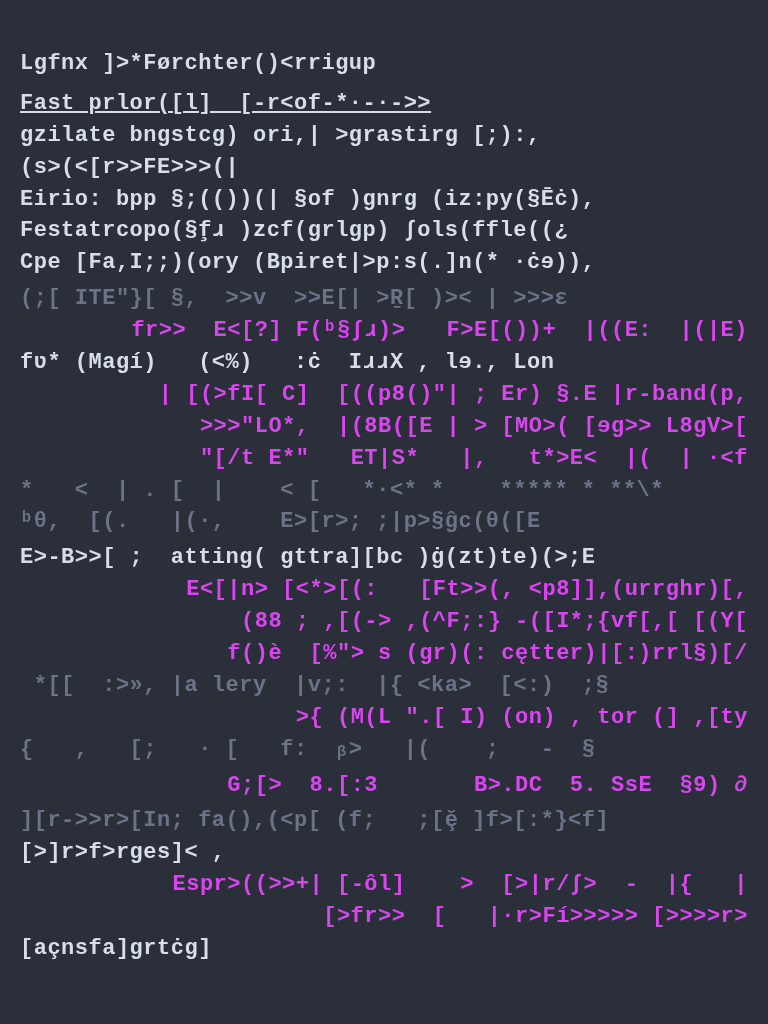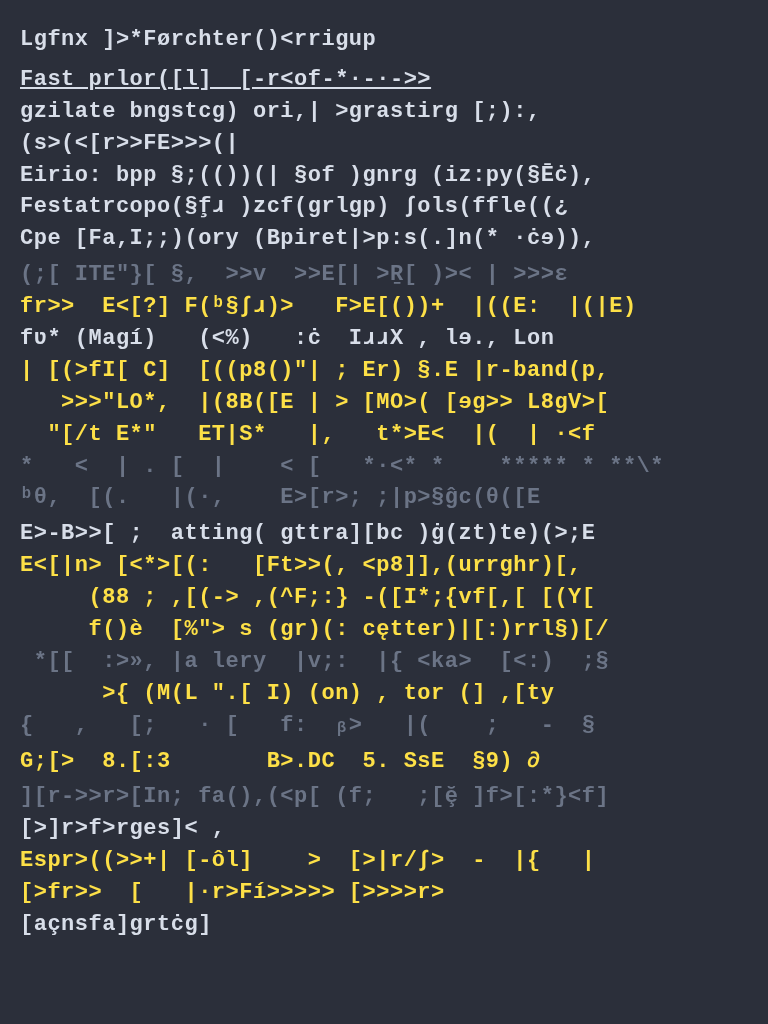--- a/index.html
+++ b/index.html
@@ -15,32 +15,34 @@
       font-size: 22px;
       letter-spacing: 0.5px;
       color: #c0c5ce;
       padding: 24px 20px;
       overflow: hidden;
       line-height: 1.45;
     }
     .terminal {
       white-space: pre;
       font-weight: 600;
+      margin-top: 24px;
     }
     .line {
       display: block;
     }
     .bright {
       color: #d8dee9;
     }
     .dim {
       color: #6b7486;
     }
     .mid {
-      color: #fde047;
+      color: #d946ef;
+      text-align: right;
     }
     .s1 { margin-top: 4px; }
     .s2 { margin-top: 8px; text-decoration: underline; }
   </style>
 </head>
 <body>
 
 <div class="terminal" id="terminal"><div class="line bright">Lgfnx ]&gt;*Førchter()&lt;rrigup</div><div class="line bright s2">Fast prlor([l]  [-r&lt;of-*·-·-&gt;&gt;</div><div class="line bright">gzilate bngstcg) ori,| &gt;grastirg [;):,</div><div class="line bright">(s&gt;(&lt;[r&gt;&gt;FE&gt;&gt;&gt;(|</div><div class="line bright">Eirio: bpp §;(())(| §of )gnrg (iz:py(§Ēċ),</div><div class="line bright">Festatrcopo(§f̧ɹ )zcf(grlgp) ∫ols(ffle((¿</div><div class="line bright">Cpe [Fa,I;;)(ory (Bpiret|&gt;p:s(.]n(* ·ċɘ)),</div><div class="line dim s1">(;[ ITE"}[ §,  &gt;&gt;v  &gt;&gt;E[| &gt;Ṟ[ )&gt;&lt; | &gt;&gt;&gt;ε</div><div class="line mid">fr&gt;&gt;  E&lt;[?] F(ᵇ§∫ɹ)&gt;   F&gt;E[())+  |((E:  |(|E)</div><div class="line bright">fʋ* (Magí)   (&lt;%)   :ċ  IɹɹX , lɘ., Lon</div><div class="line mid">| [(&gt;fI[ C]  [((p8()"| ; Er) §.E |r-band(p,</div><div class="line mid">   &gt;&gt;&gt;"LO*,  |(8B([E | &gt; [MO&gt;( [ɘg&gt;&gt; L8gV&gt;[</div><div class="line mid">  "[/t E*"   ET|S*   |,   t*&gt;E&lt;  |(  | ·&lt;f</div><div class="line dim">*   &lt;  | . [  |    &lt; [   *·&lt;* *    ***** * **\*</div><div class="line dim">ᵇθ,  [(.   |(·,    E&gt;[r&gt;; ;|p&gt;§ĝc(θ([E</div><div class="line bright s1">E&gt;-B&gt;&gt;[ ;  atting( gttra][bc )ġ(zt)te)(&gt;;E</div><div class="line mid">E&lt;[|n&gt; [&lt;*&gt;[(:   [Ft&gt;&gt;(, &lt;p8]],(urrghr)[,</div><div class="line mid">     (88 ; ,[(-&gt; ,(^F;:} -([I*;{vf[,[ [(Y[</div><div class="line mid">     f()è  [%"&gt; s (gr)(: cętter)|[:)rrl§)[/</div><div class="line dim"> *[[  :&gt;», |a lery  |v;:  |{ &lt;ka&gt;  [&lt;:)  ;§</div><div class="line mid">      &gt;{ (M(L ".[ I) (on) , tor (] ,[ty</div><div class="line dim">{   ,   [;   · [   f:  ᵦ&gt;   |(    ;   -  §</div><div class="line mid s1">G;[&gt;  8.[:3       B&gt;.DC  5. SsE  §9) ∂</div><div class="line dim s1">][r-&gt;&gt;r&gt;[In; fa(),(&lt;p[ (f;   ;[ḝ ]f&gt;[:*}&lt;f]</div><div class="line bright">[&gt;]r&gt;f&gt;rges]&lt; ,</div><div class="line mid">Espr&gt;((&gt;&gt;+| [-ôl]    &gt;  [&gt;|r/∫&gt;  -  |{   |</div><div class="line mid">[&gt;fr&gt;&gt;  [   |·r&gt;Fí&gt;&gt;&gt;&gt;&gt; [&gt;&gt;&gt;&gt;r&gt;</div><div class="line bright">[açnsfa]grtċg]</div></div>
 
 </body></html>

